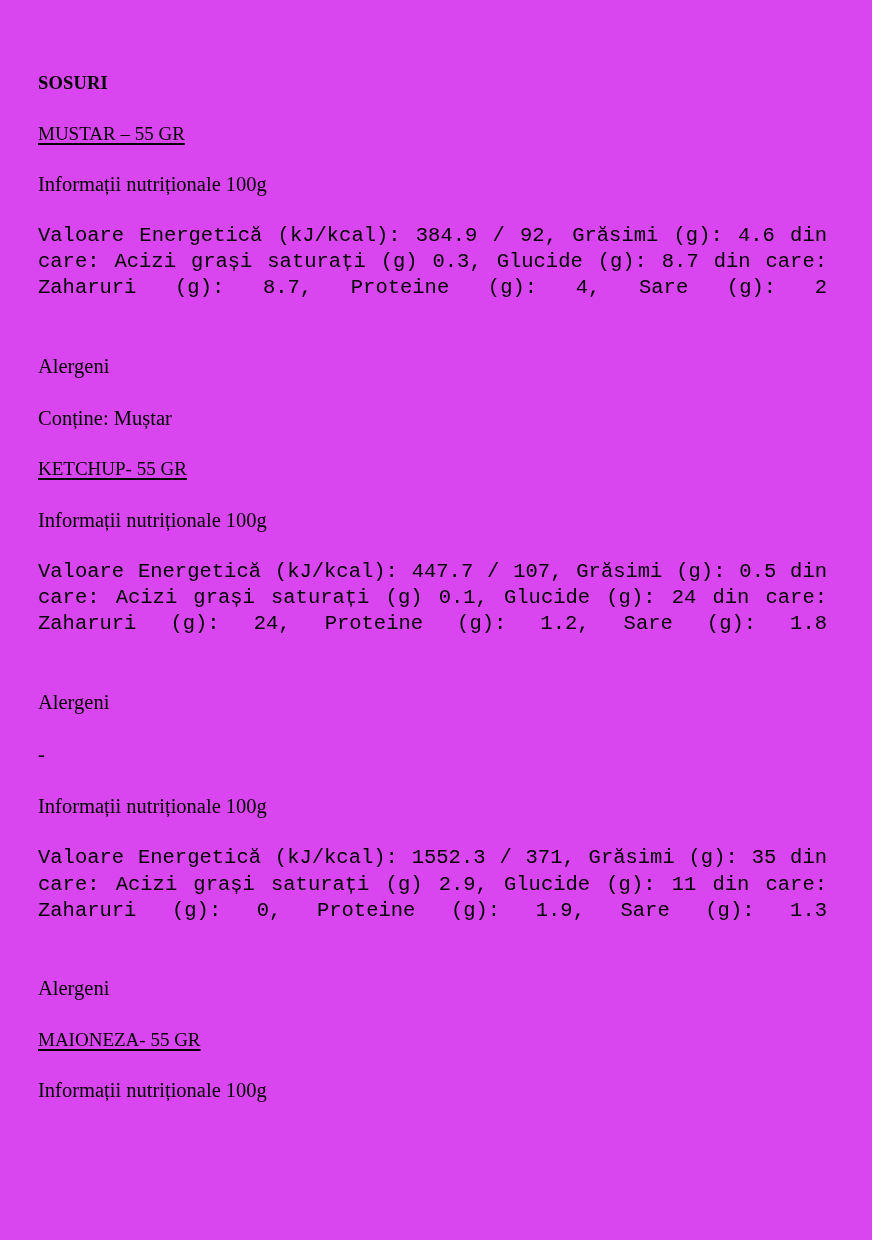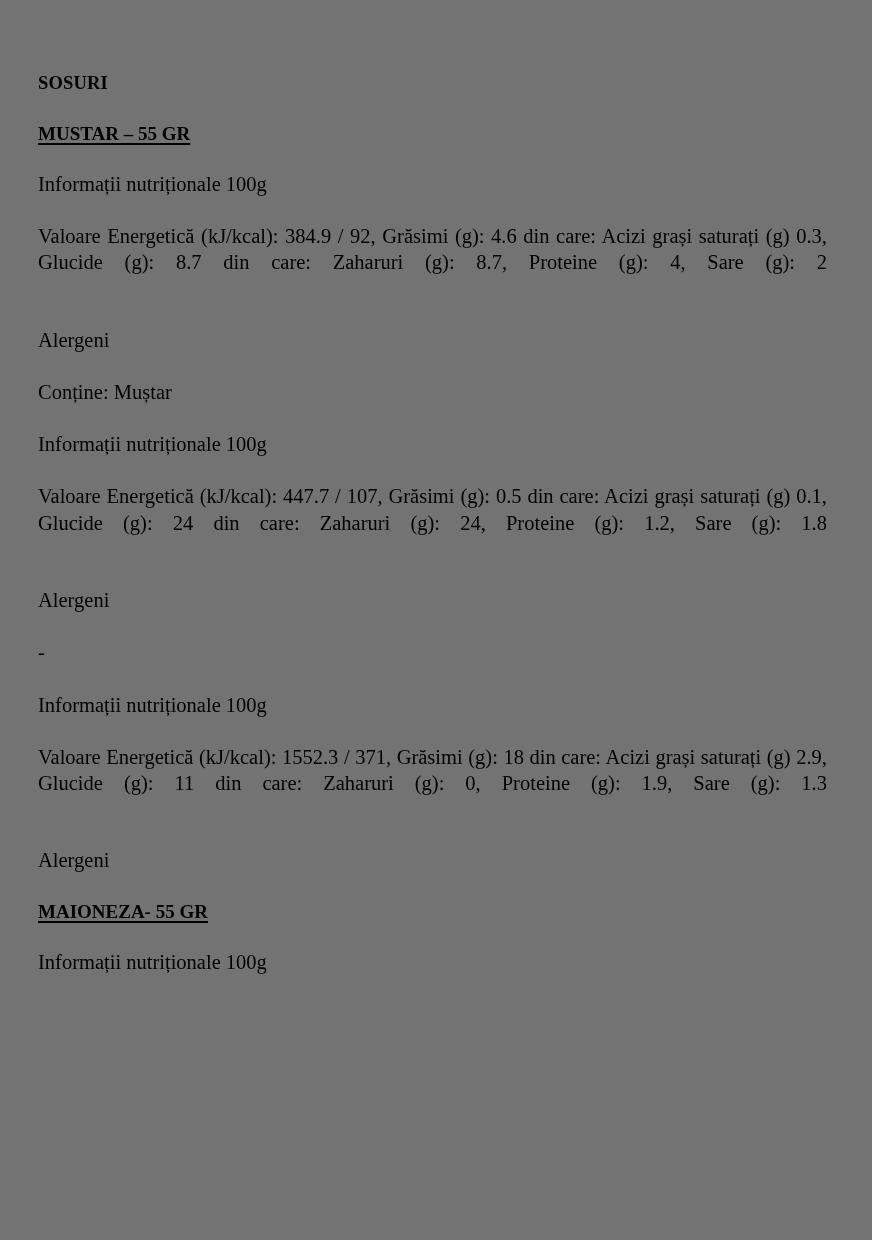--- a/index.html
+++ b/index.html
@@ -5,21 +5,21 @@
 <style>
   html, body {
     margin: 0;
     padding: 0;
     background: #ffffff;
   }
   .page {
     position: relative;
     width: 872px;
     height: 1240px;
-    background: #737373;
+    background: #d946ef;
     margin: 0 auto;
     overflow: hidden;
     box-sizing: border-box;
     font-family: "Liberation Serif", "DejaVu Serif", serif;
     color: #000000;
     -webkit-font-smoothing: antialiased;
   }
   .content {
     position: absolute;
     left: 38px;
@@ -28,21 +28,21 @@
   }
   .section-title {
     font-size: 18.5px;
     font-weight: bold;
     line-height: 1.22;
     margin: 0 0 27px 0;
     letter-spacing: 0.15px;
   }
   .product-heading {
     font-size: 19px;
-    font-weight: bold;
+    font-weight: normal;
     line-height: 1.22;
     margin: 0 0 26px 0;
     text-decoration: underline;
     text-underline-offset: 3px;
     text-decoration-thickness: 2px;
     display: block;
   }
   .product-heading .hd-text {
     display: inline;
   }
@@ -52,20 +52,21 @@
     margin: 0 0 26px 0;
     text-align: justify;
     text-justify: inter-word;
   }
   .para.last-in-block {
     margin-bottom: 26px;
   }
   .para.nutri-values {
     text-align: justify;
     margin-bottom: 25px;
+    font-family: Liberation Mono, monospace;
   }
   .para.nutri-values::after {
     content: "";
     display: inline-block;
     width: 100%;
   }
   .para.dash-only {
     letter-spacing: 0;
   }
   .block {
@@ -88,29 +89,32 @@
       <div class="product-heading">
         <span class="hd-text">MUSTAR – 55 GR</span>
       </div>
       <p class="para">Informații nutriționale 100g</p>
       <p class="para nutri-values">Valoare Energetică (kJ/kcal): 384.9 / 92, Grăsimi (g): 4.6 din care: Acizi grași saturați (g) 0.3, Glucide (g): 8.7 din care: Zaharuri (g): 8.7, Proteine (g): 4, Sare (g): 2</p>
       <p class="para">Alergeni</p>
       <p class="para last-in-block">Conține: Muștar</p>
     </div>
 
     <div class="block">
+      <div class="product-heading">
+        <span class="hd-text">KETCHUP- 55 GR</span>
+      </div>
       <p class="para">Informații nutriționale 100g</p>
       <p class="para nutri-values">Valoare Energetică (kJ/kcal): 447.7 / 107, Grăsimi (g): 0.5 din care: Acizi grași saturați (g) 0.1, Glucide (g): 24 din care: Zaharuri (g): 24, Proteine (g): 1.2, Sare (g): 1.8</p>
       <p class="para">Alergeni</p>
       <p class="para last-in-block dash-only">-</p>
     </div>
 
     <div class="block">
       <p class="para">Informații nutriționale 100g</p>
-      <p class="para nutri-values">Valoare Energetică (kJ/kcal): 1552.3 / 371, Grăsimi (g): 18 din care: Acizi grași saturați (g) 2.9, Glucide (g): 11 din care: Zaharuri (g): 0, Proteine (g): 1.9, Sare (g): 1.3</p>
+      <p class="para nutri-values">Valoare Energetică (kJ/kcal): 1552.3 / 371, Grăsimi (g): 35 din care: Acizi grași saturați (g) 2.9, Glucide (g): 11 din care: Zaharuri (g): 0, Proteine (g): 1.9, Sare (g): 1.3</p>
       <p class="para">Alergeni</p>
     </div>
 
     <div class="block">
       <div class="product-heading">
         <span class="hd-text">MAIONEZA- 55 GR</span>
       </div>
       <p class="para">Informații nutriționale 100g</p>
 
     </div>

